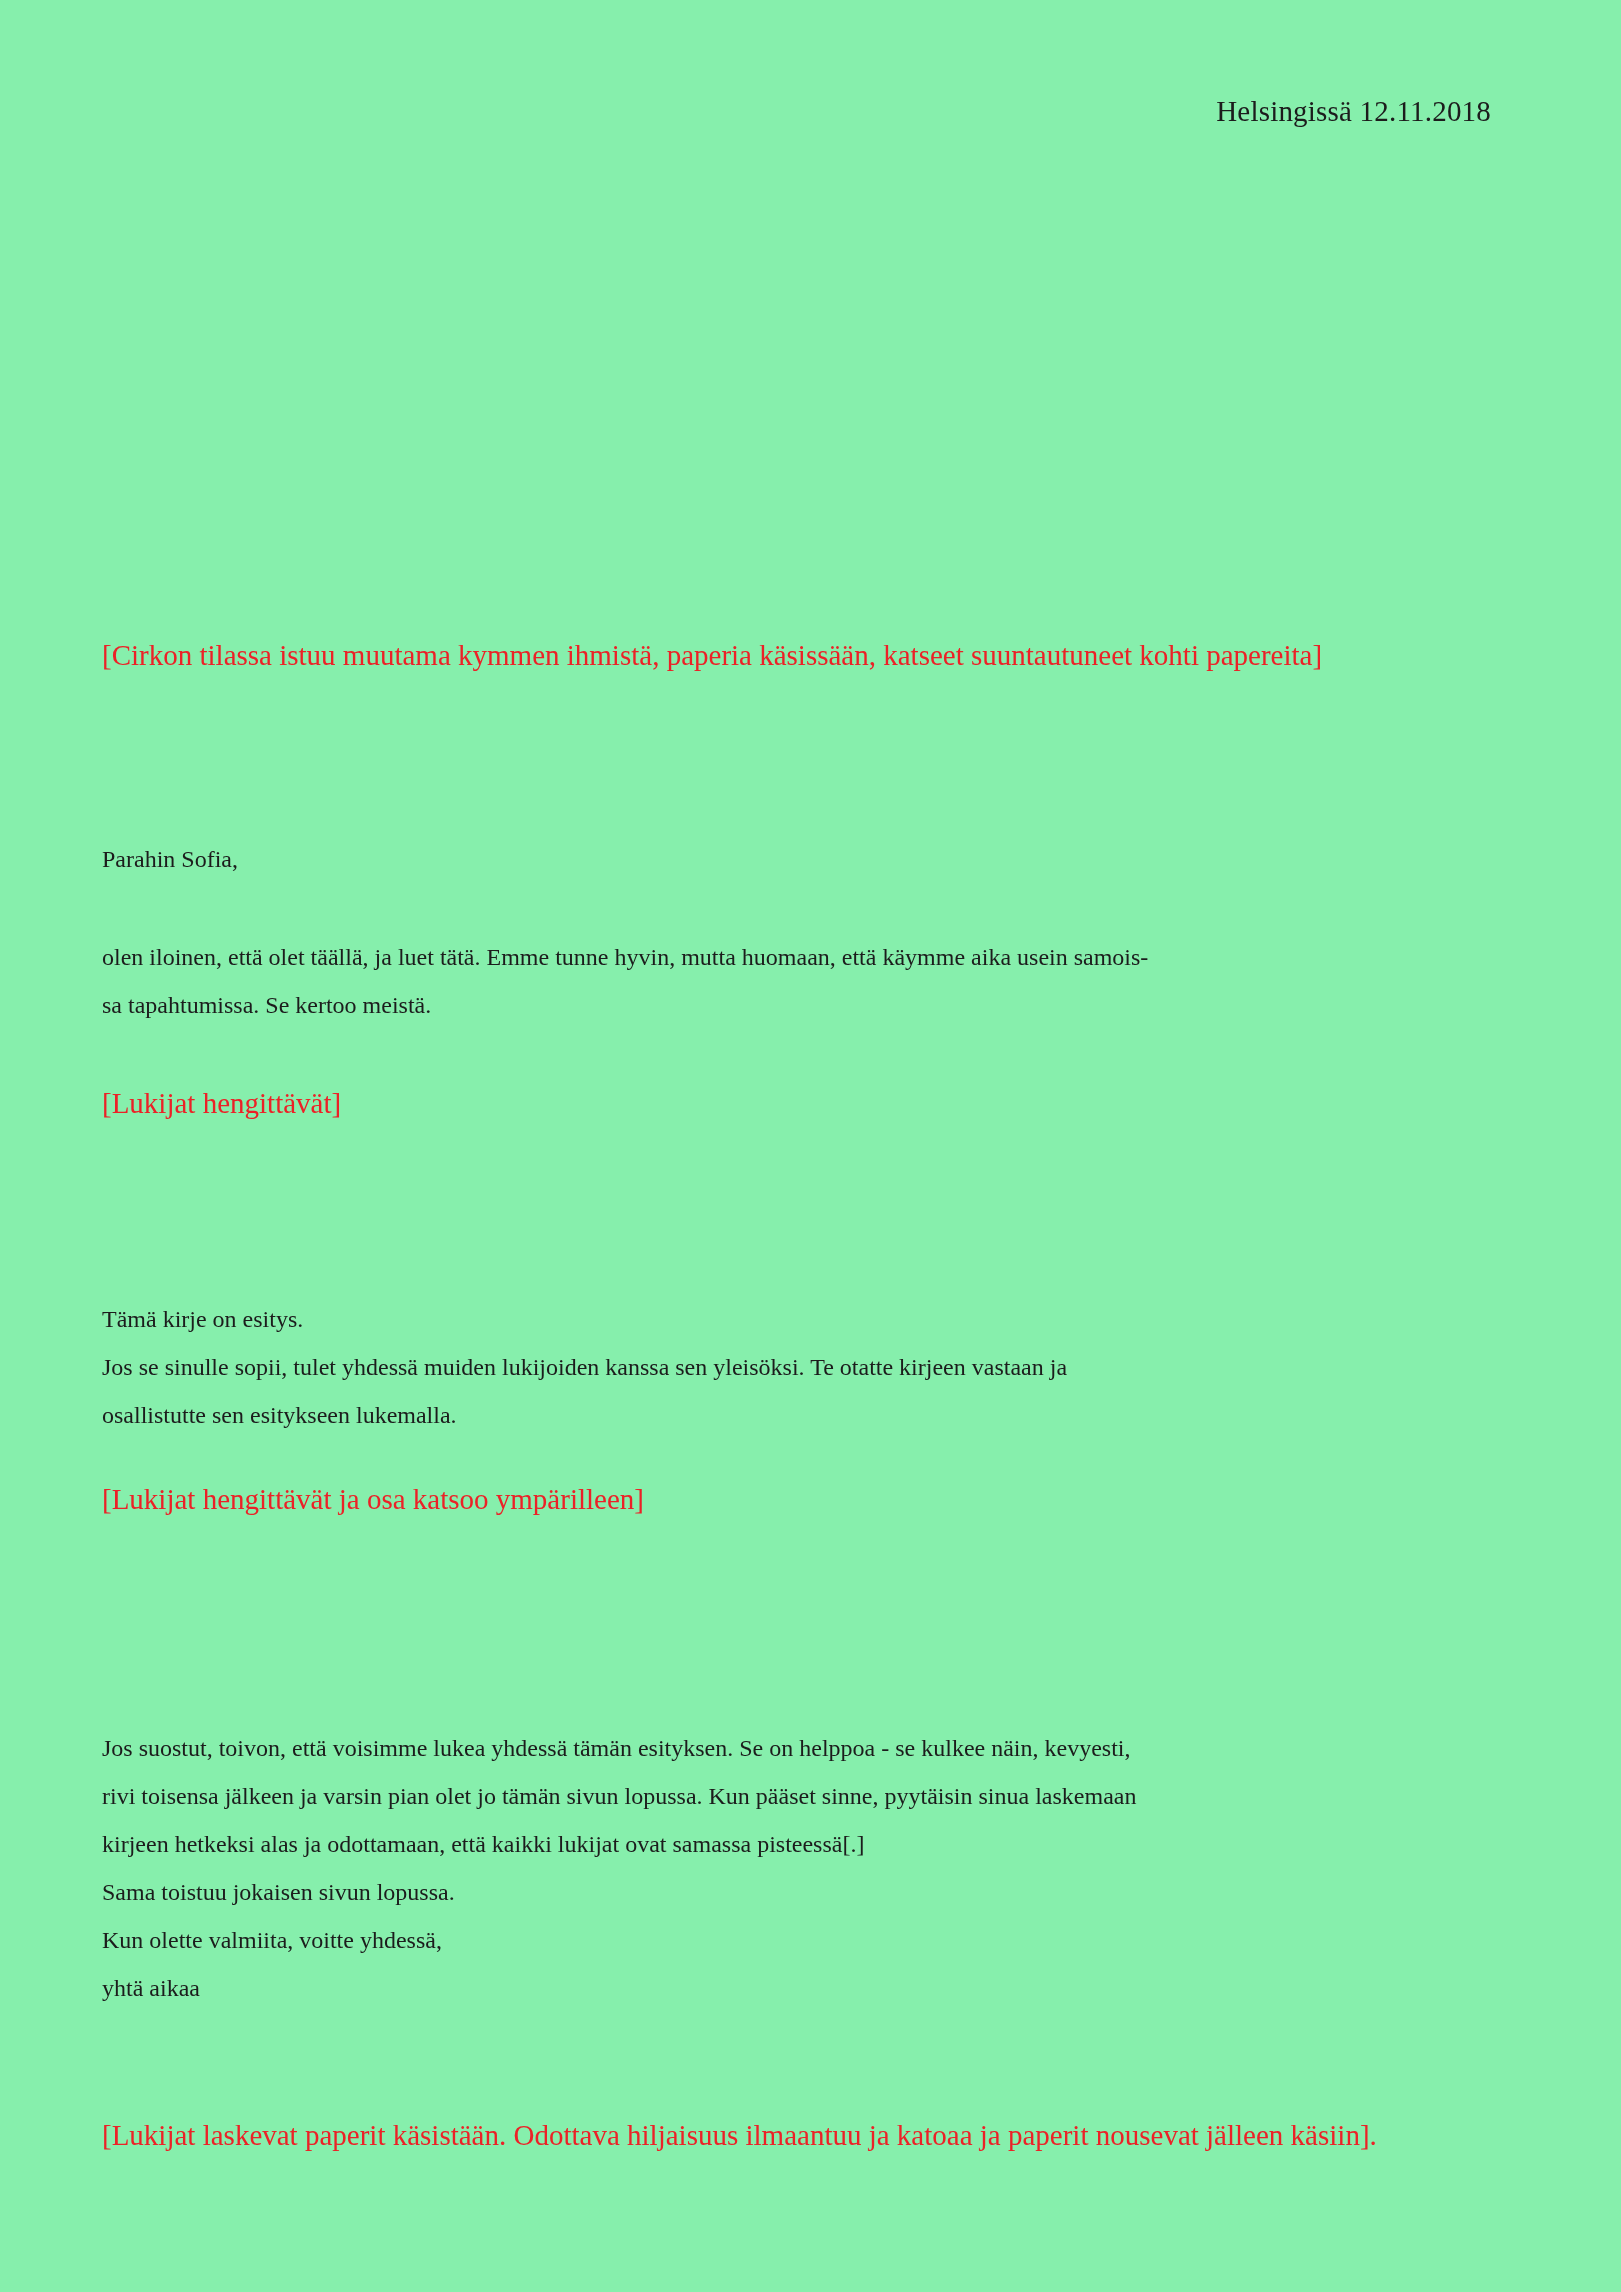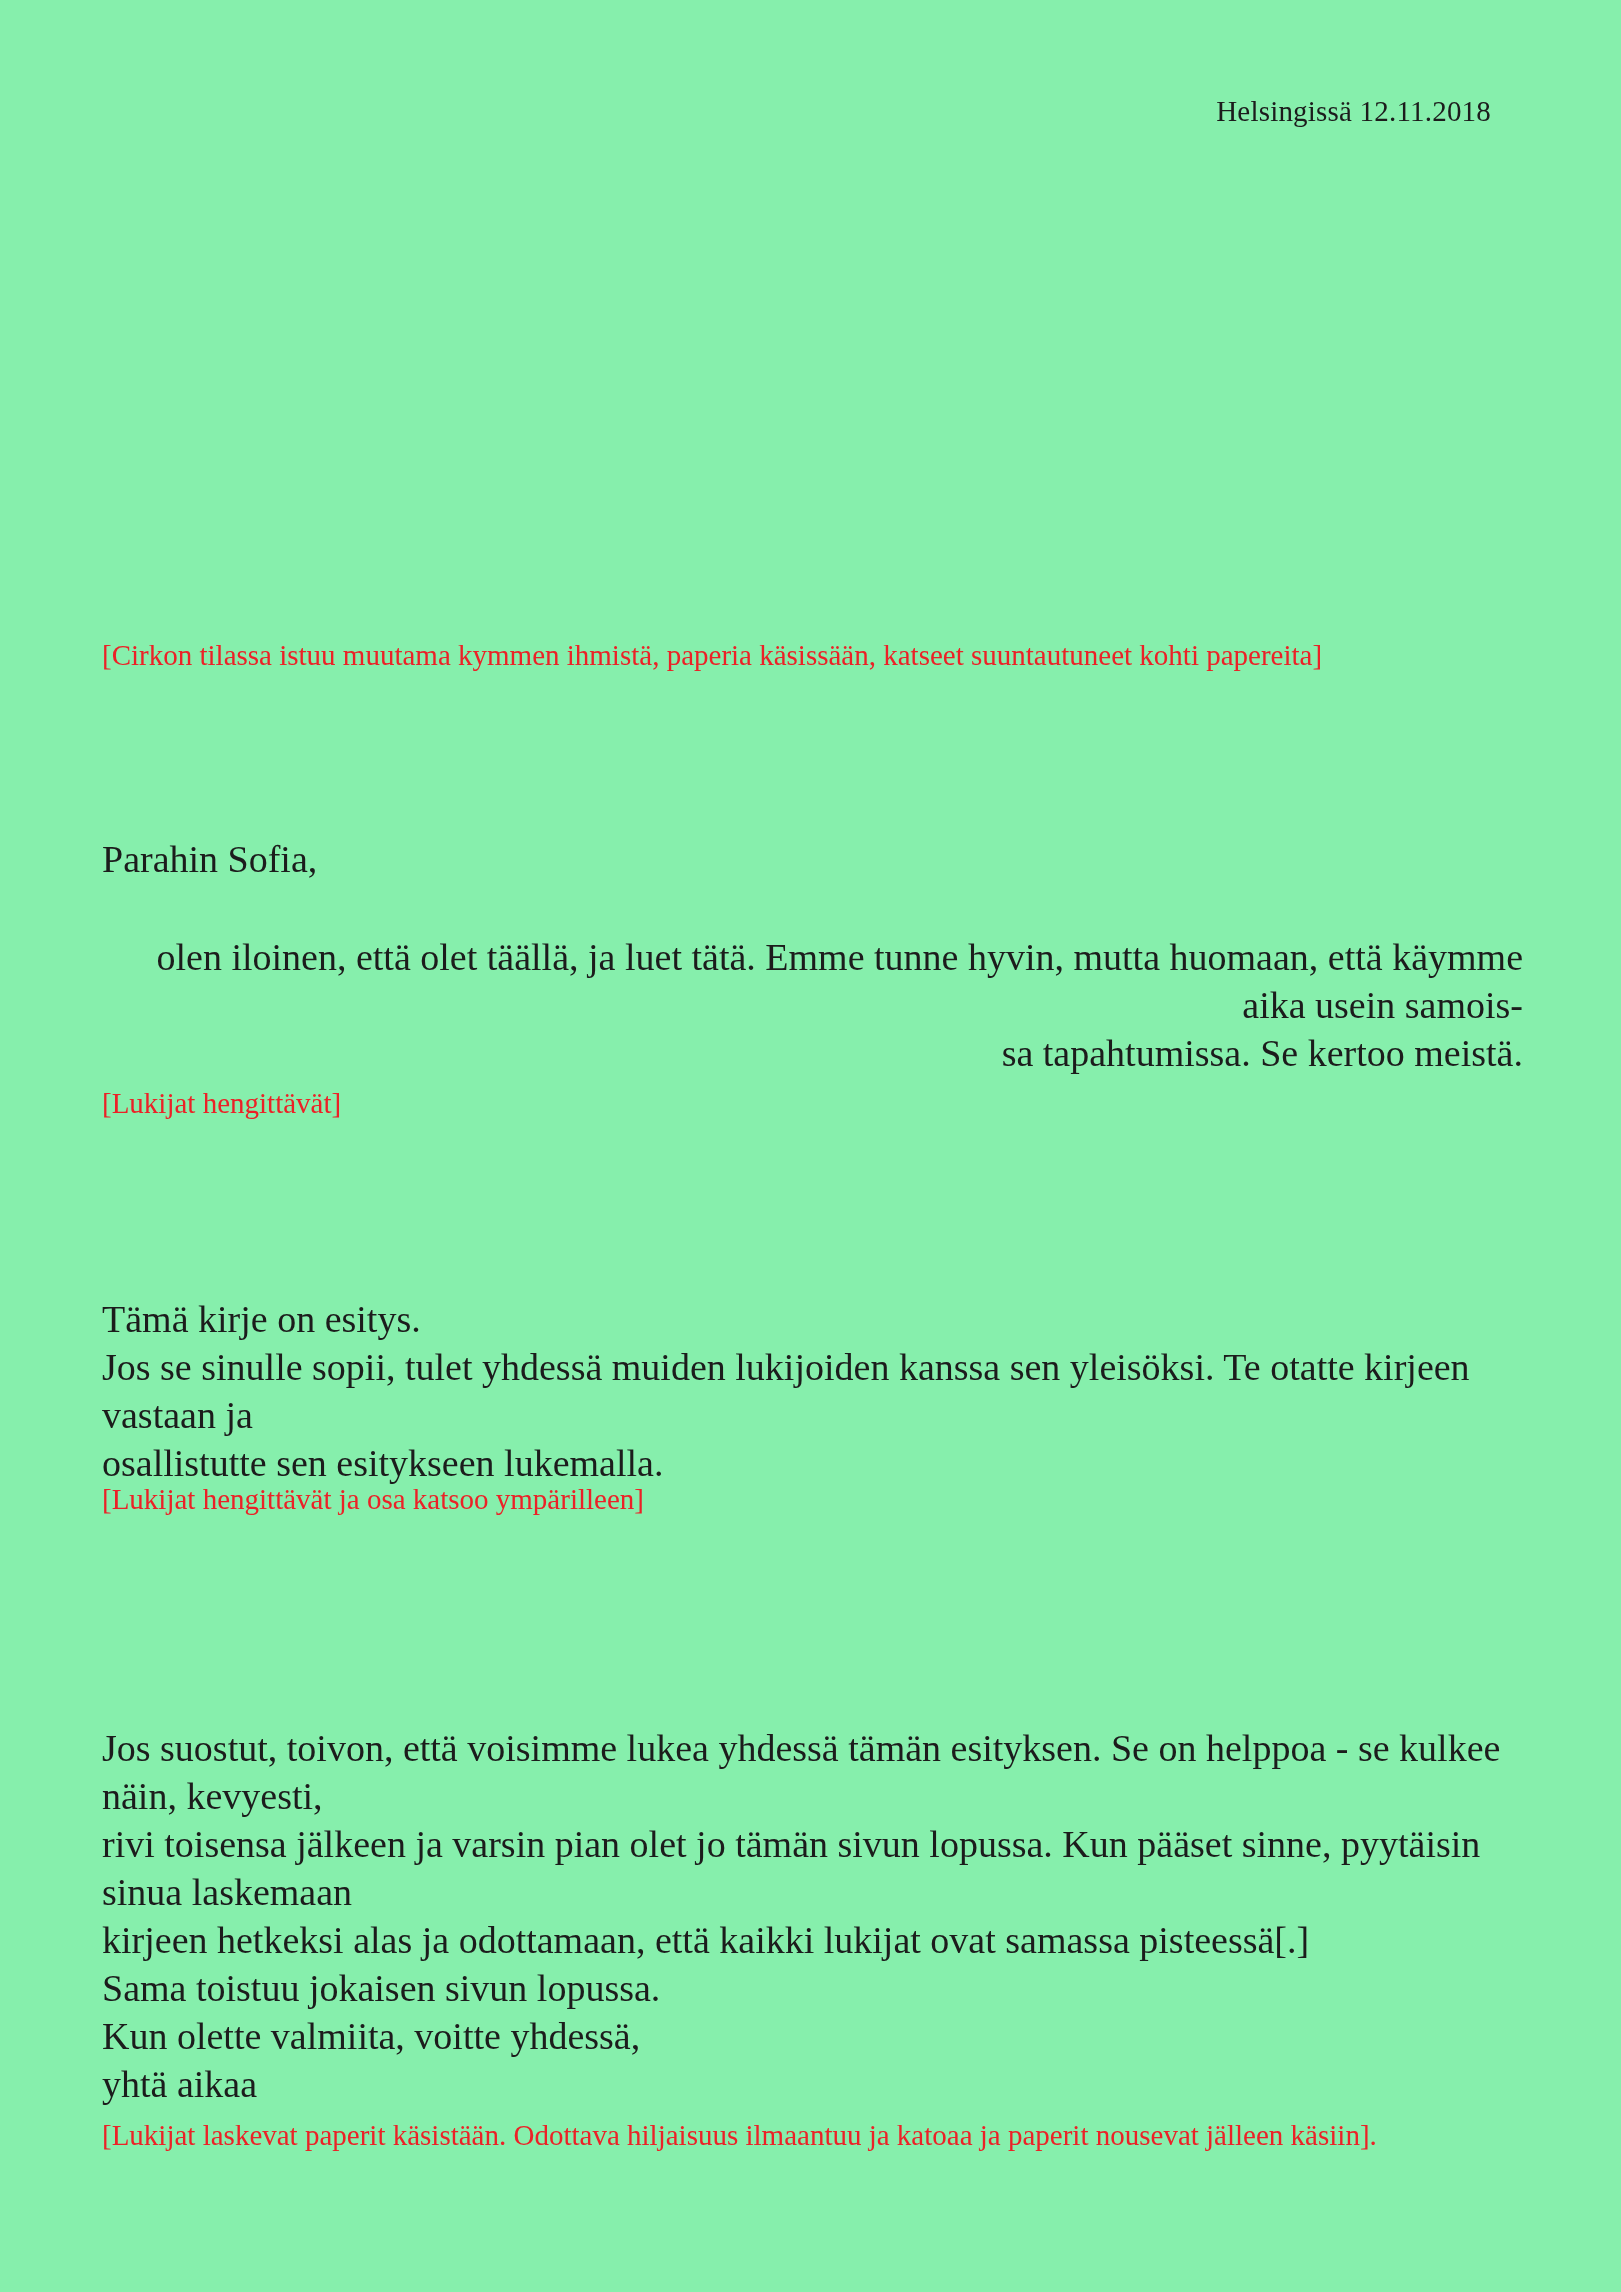--- a/index.html
+++ b/index.html
@@ -26,21 +26,21 @@
   }
   .block {
     position: absolute;
     left: 102px;
     right: 98px;
   }
   .block .line {
     white-space: pre-wrap;
   }
   .block.body .line {
-    font-size: 38px;
+    font-size: 24px;
     line-height: 48px;
     color: var(--text-color, #1c1c1c);
   }
   .block.stage .line {
     font-size: 29px;
     line-height: 46px;
     color: var(--stage-color, #ec2127);
   }
 </style>
 </head>
@@ -48,21 +48,21 @@
 
 <div class="page">
   <div class="dateline">Helsingissä 12.11.2018</div>
   <div id="blocks">
       <div class="block stage" style="top: 632px;">
         <div class="line">[Cirkon tilassa istuu muutama kymmen ihmistä, paperia käsissään, katseet suuntautuneet kohti papereita]</div>
       </div>
       <div class="block body" style="top: 835px;">
         <div class="line">Parahin Sofia,</div>
       </div>
-      <div class="block body" style="top: 933px; text-align: right;">
+      <div class="block body" style="top: 933px;">
         <div class="line">olen iloinen, että olet täällä, ja luet tätä. Emme tunne hyvin, mutta huomaan, että käymme aika usein samois-</div>
         <div class="line">sa tapahtumissa. Se kertoo meistä.</div>
       </div>
       <div class="block stage" style="top: 1080px;">
         <div class="line">[Lukijat hengittävät]</div>
       </div>
       <div class="block body" style="top: 1279px; margin-top: 16px;">
         <div class="line">Tämä kirje on esitys.</div>
         <div class="line">Jos se sinulle sopii, tulet yhdessä muiden lukijoiden kanssa sen yleisöksi. Te otatte kirjeen vastaan ja</div>
         <div class="line">osallistutte sen esitykseen lukemalla.</div>

